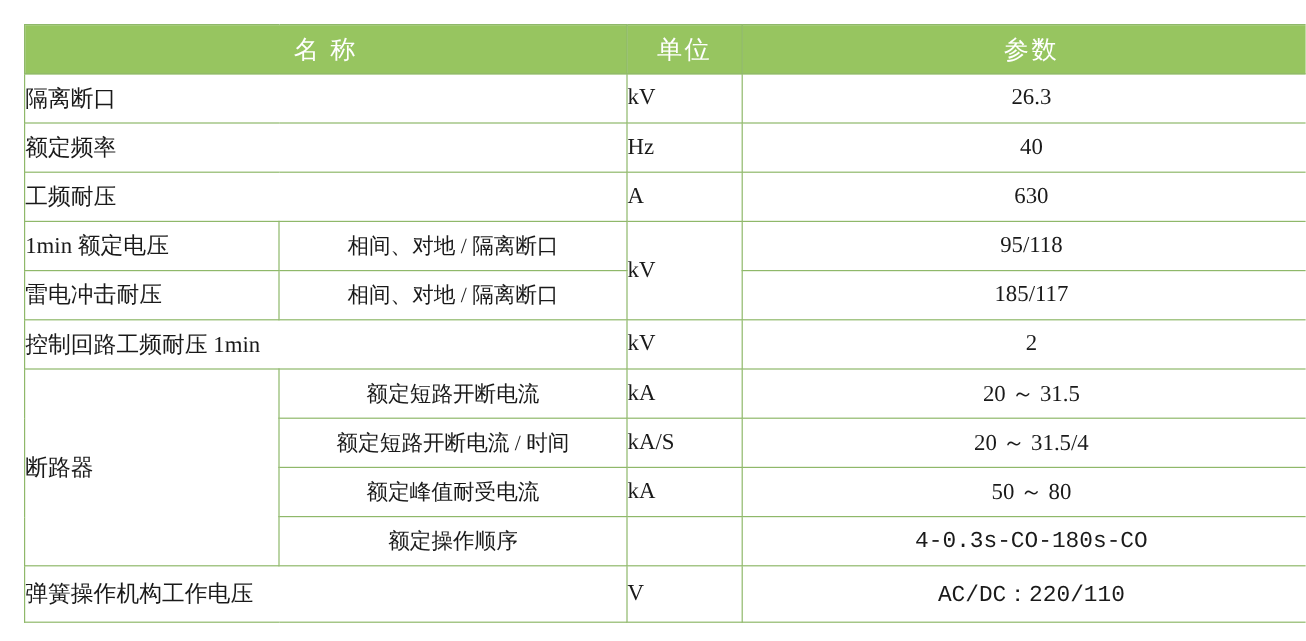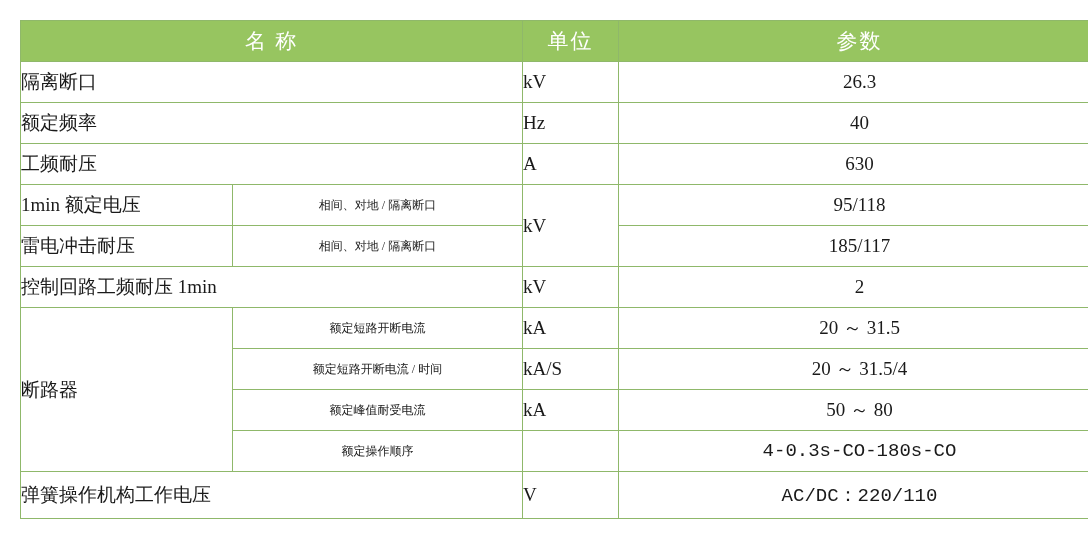--- a/index.html
+++ b/index.html
@@ -39,21 +39,21 @@
   }
   .cell-left {
     text-align: left;
     padding-left: 16px;
   }
   .cell-center {
     text-align: left;
   }
   .cell-sub {
     text-align: center;
-    font-size: 12px;
+    font-size: 18px;
   }
   .mono {
     font-family: "Liberation Mono", "DejaVu Sans Mono", monospace;
     font-size: 17px;
   }
   .val {
     text-align: center;
     font-size: 19px;
   }
   .tall {

